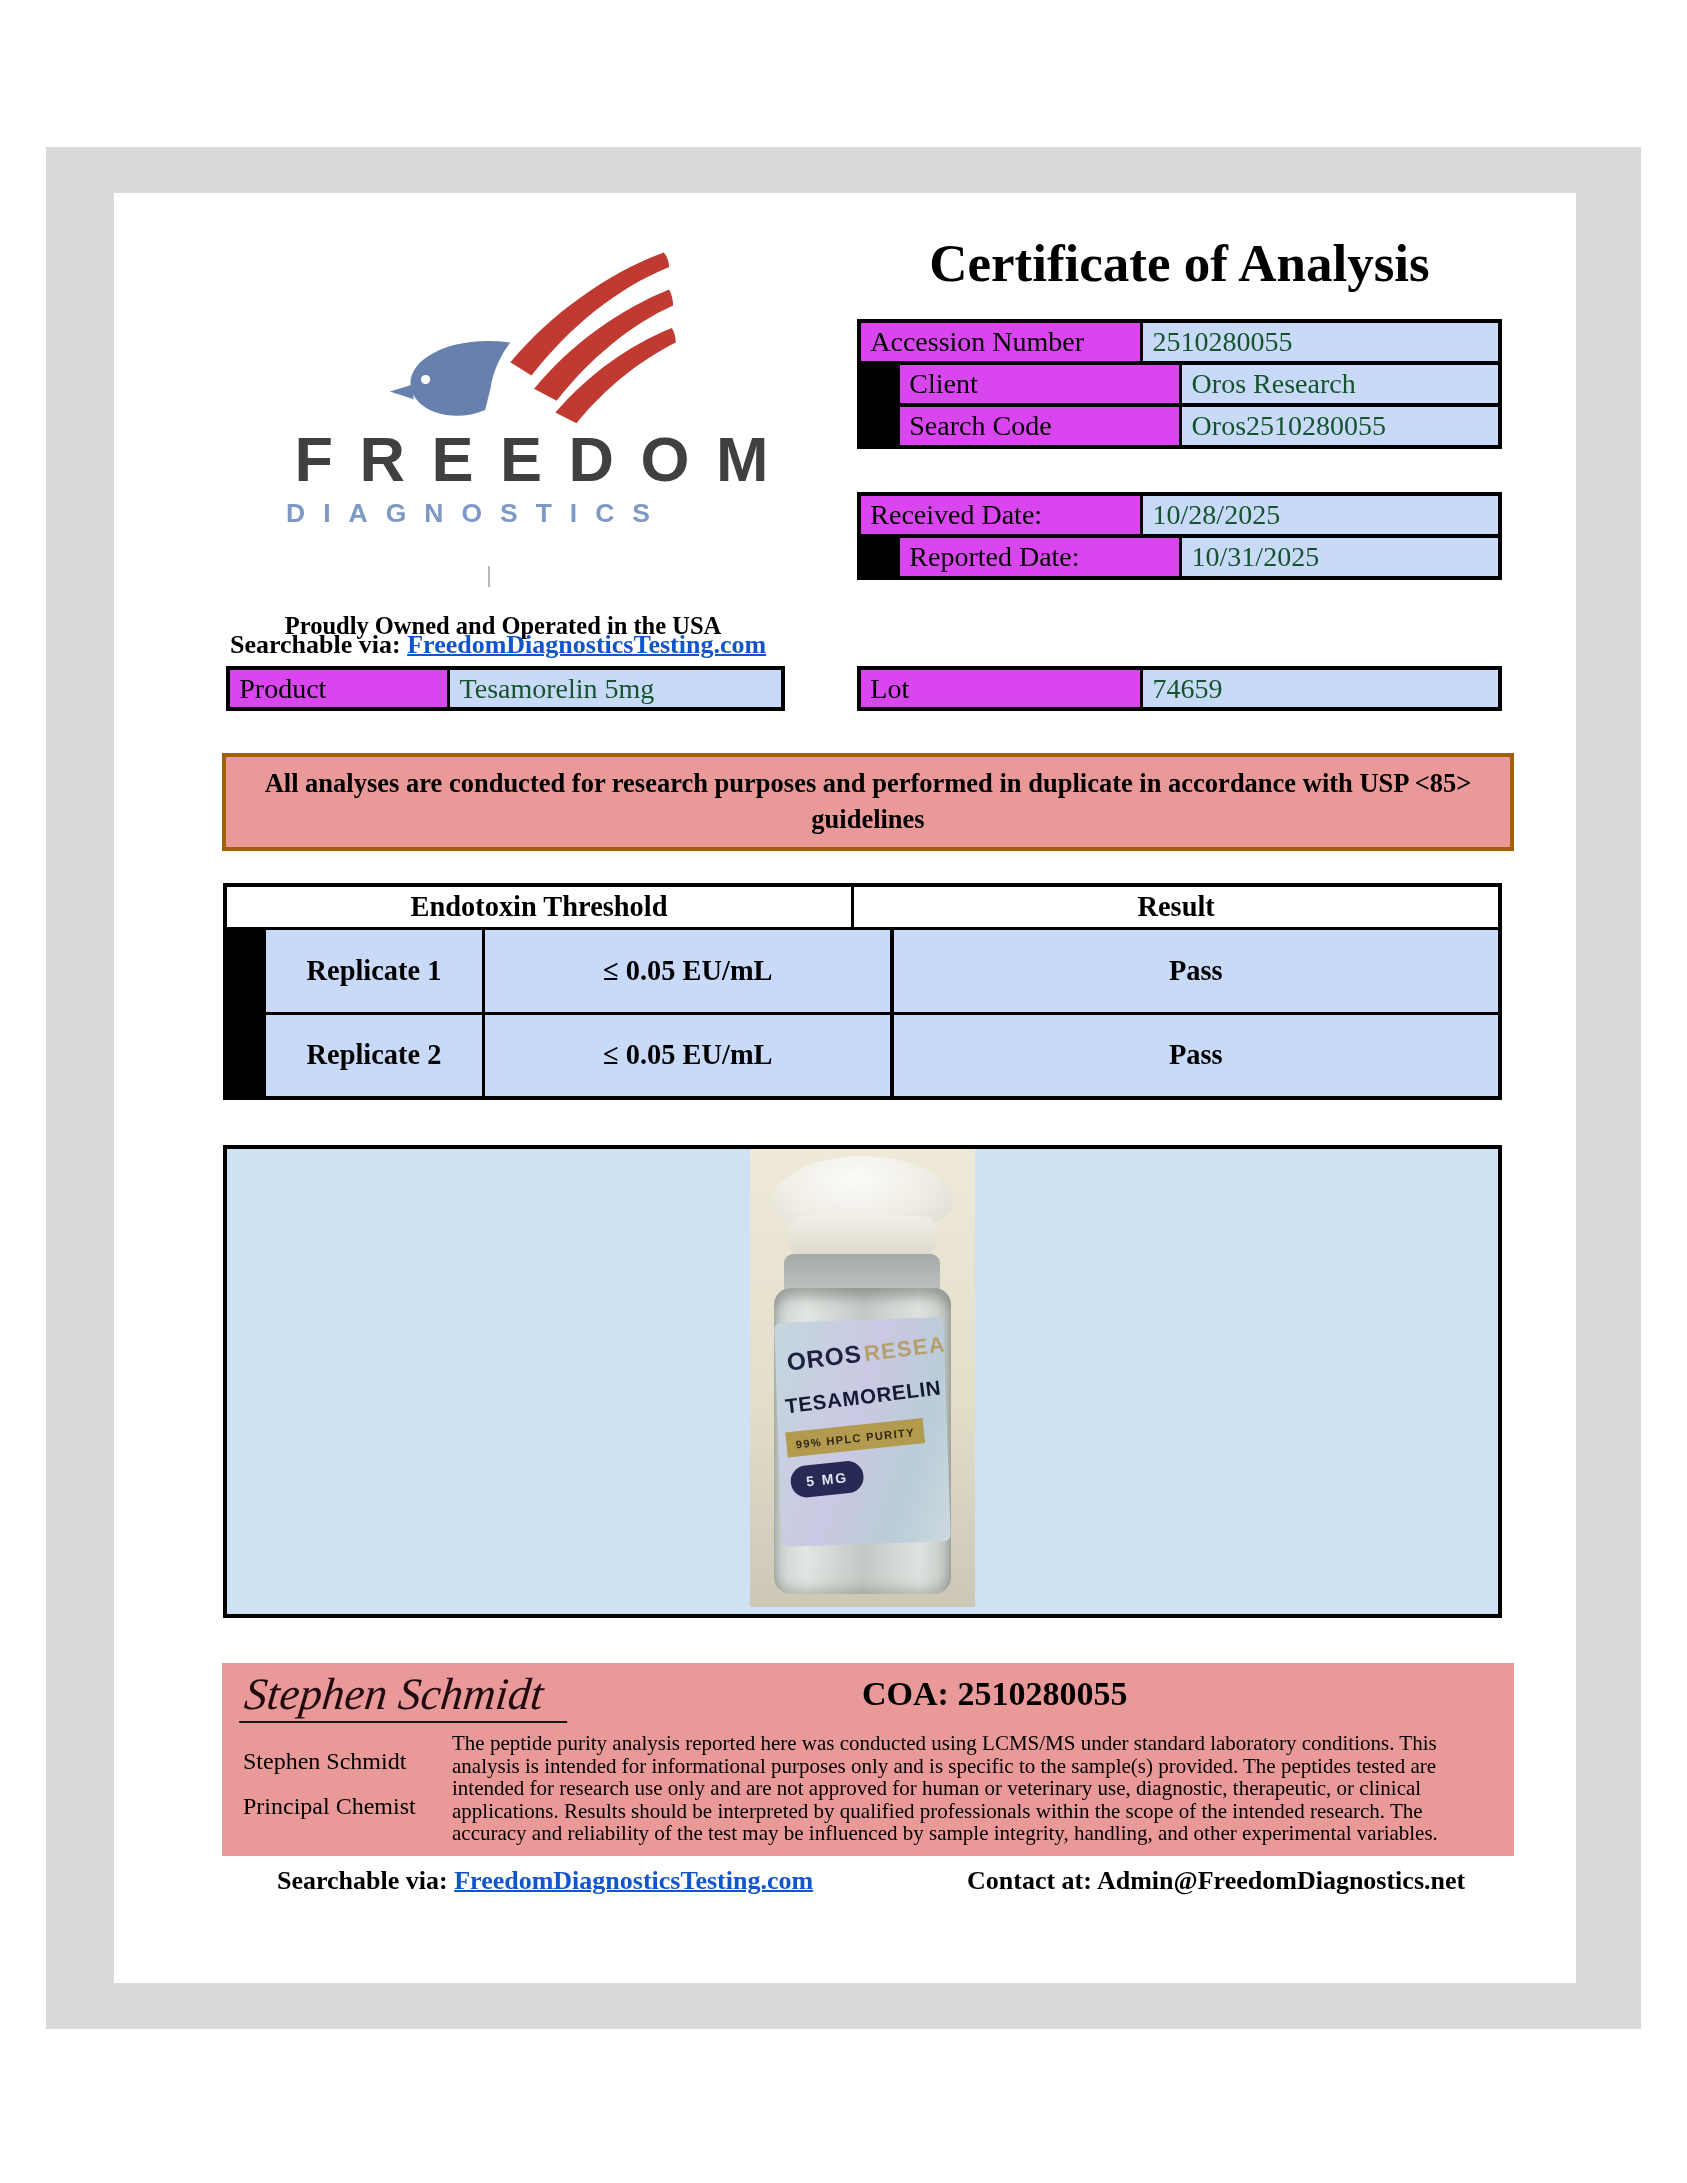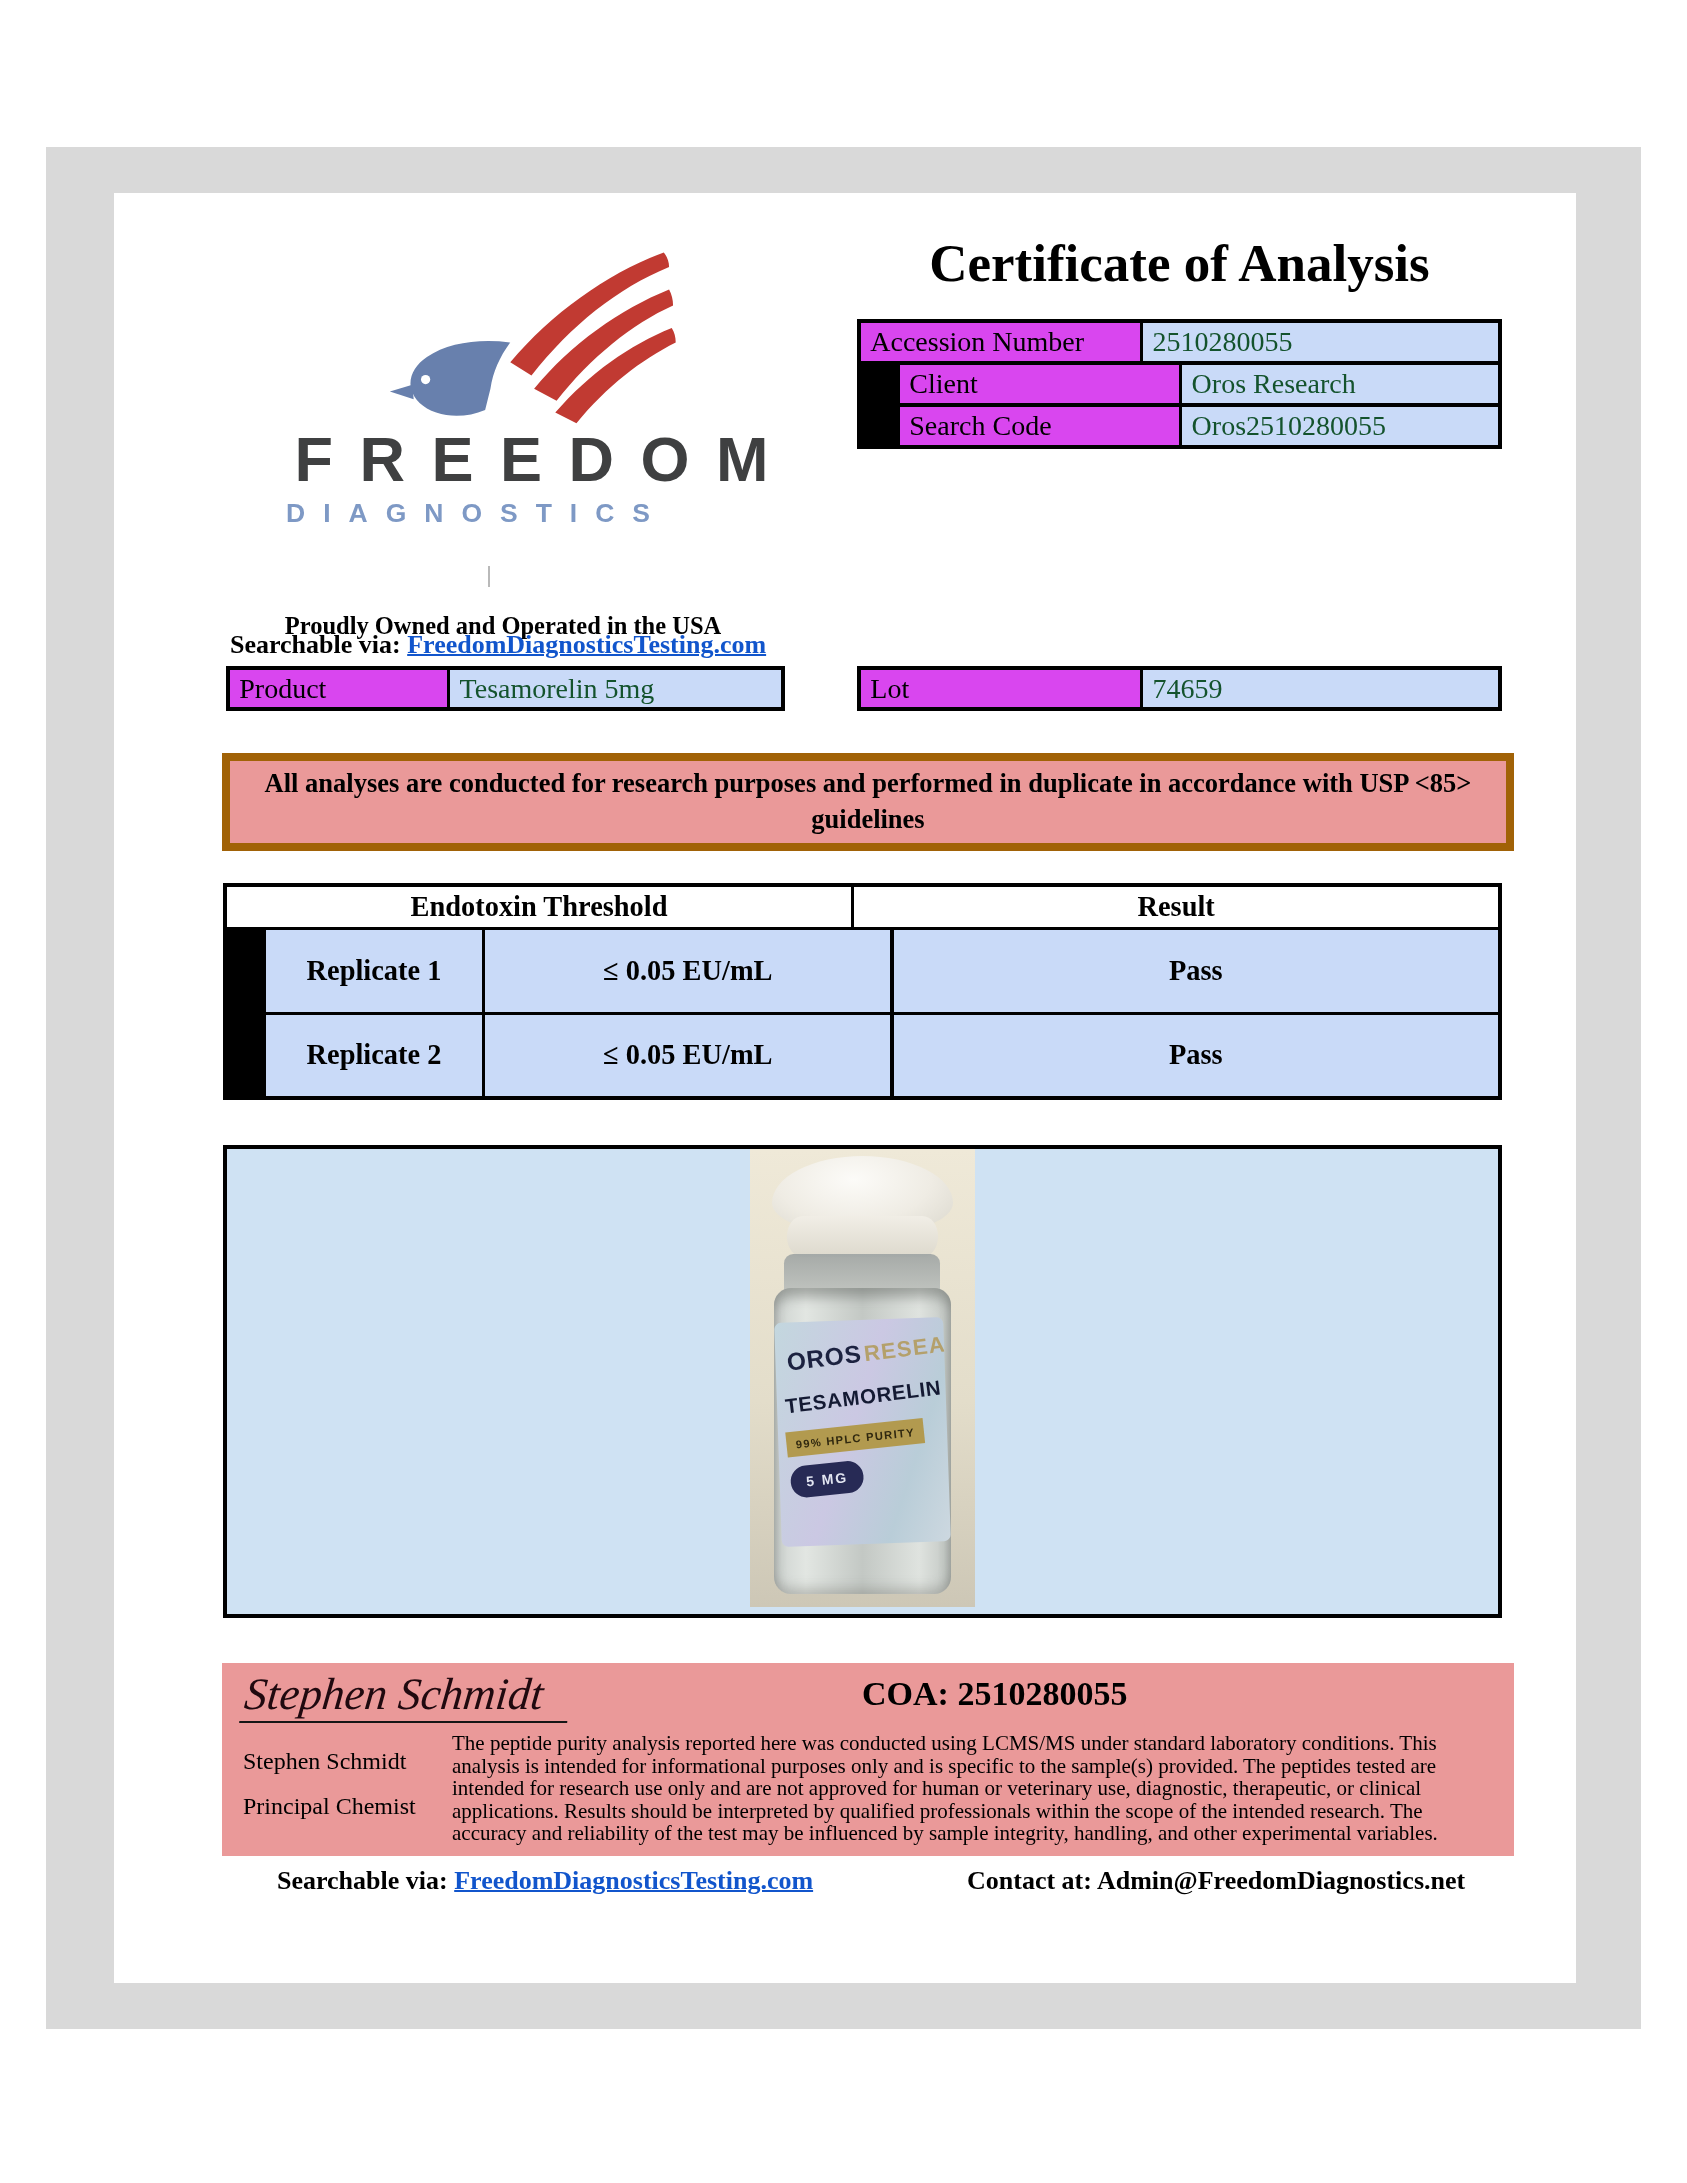--- a/index.html
+++ b/index.html
@@ -38,21 +38,21 @@
   #info-table  { left:857px; top:319px;  width:645px; height:130px; }
   #dates-table { left:857px; top:492px;  width:645px; height:88px; }
   #lot-table   { left:857px; top:666px; width:645px; height:45px; }
   #product-table { left:226px; top:666px; width:559px; height:45px; }
   #info-table .hd, #dates-table .hd, #lot-table .hd { width:279px; flex:none; }
   #info-table .val, #dates-table .val, #lot-table .val { flex:1; }
   #product-table .hd { width:217px; flex:none; }
   #product-table .val { flex:1; }
 
   
-  #banner { left:222px; top:753px; width:1292px; height:98px; background:#ea9999; border:8px solid #a16207;
+  #banner { left:222px; top:753px; width:1292px; height:98px; background:#ea9999; border:4px solid #a16207;
     display:flex; align-items:center; justify-content:center; }
   #banner .txt { font-size:26.5px; font-weight:bold; color:#000; text-align:center; width:96%; line-height:1.35; }
 
   
   #endo-table { left:223px; top:883px; width:1279px; height:217px; }
   #endo-table .trow.header { flex:none; height:40px; }
   #endo-table .ecell { display:flex; align-items:center; justify-content:center; font-weight:bold; font-size:28.4px; color:#000; }
   #endo-table .c1 { width:216px; flex:none; }
   #endo-table .c2 { width:405px; flex:none; }
   #endo-table .c3 { flex:1; }
@@ -138,20 +138,30 @@
     <div class="trow">
       <div class="tcell hd">Client</div>
       <div class="tcell val">Oros Research</div>
     </div>
     <div class="trow">
       <div class="tcell hd">Search Code</div>
       <div class="tcell val">Oros2510280055</div>
     </div>
   </div>
 
+  <div id="dates-table" class="abs tbl">
+    <div class="trow">
+      <div class="tcell hd">Received Date:</div>
+      <div class="tcell val">10/28/2025</div>
+    </div>
+    <div class="trow">
+      <div class="tcell hd">Reported Date:</div>
+      <div class="tcell val">10/31/2025</div>
+    </div>
+  </div>
 
   <div id="product-table" class="abs tbl">
     <div class="trow">
       <div class="tcell hd">Product</div>
       <div class="tcell val">Tesamorelin 5mg</div>
     </div>
   </div>
   <div id="lot-table" class="abs tbl">
     <div class="trow">
       <div class="tcell hd">Lot</div>

